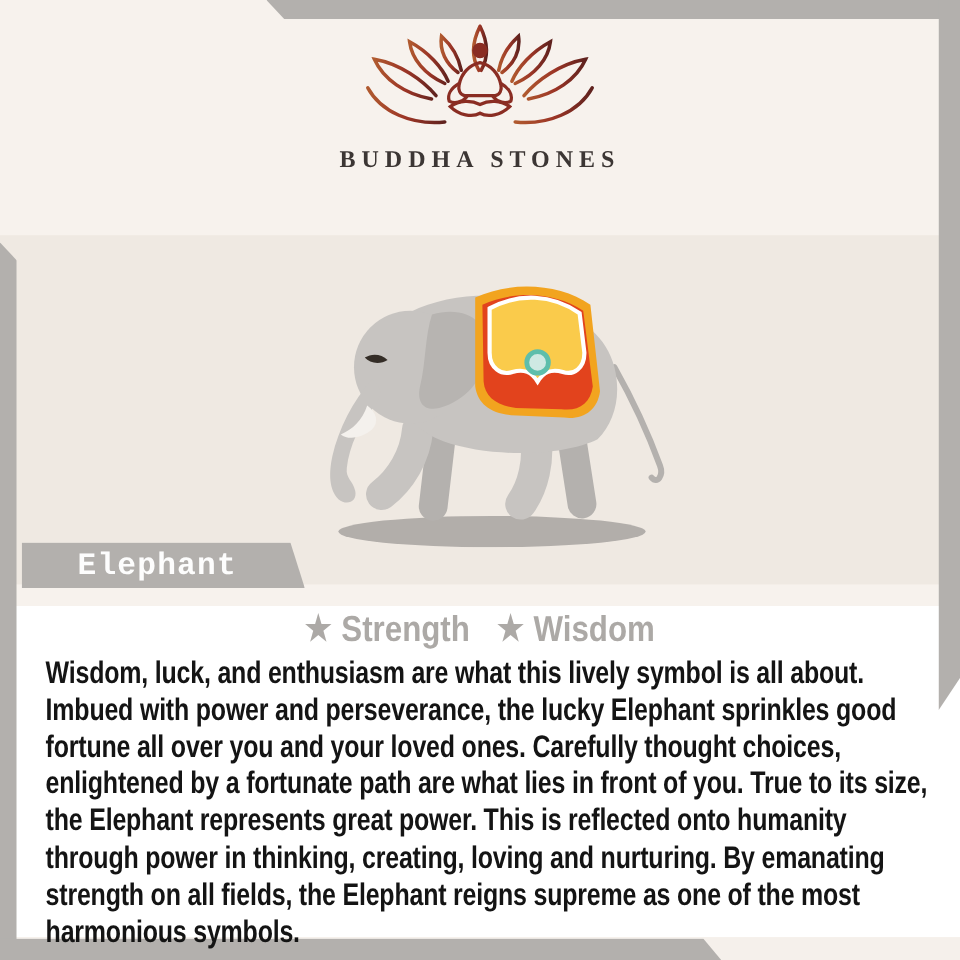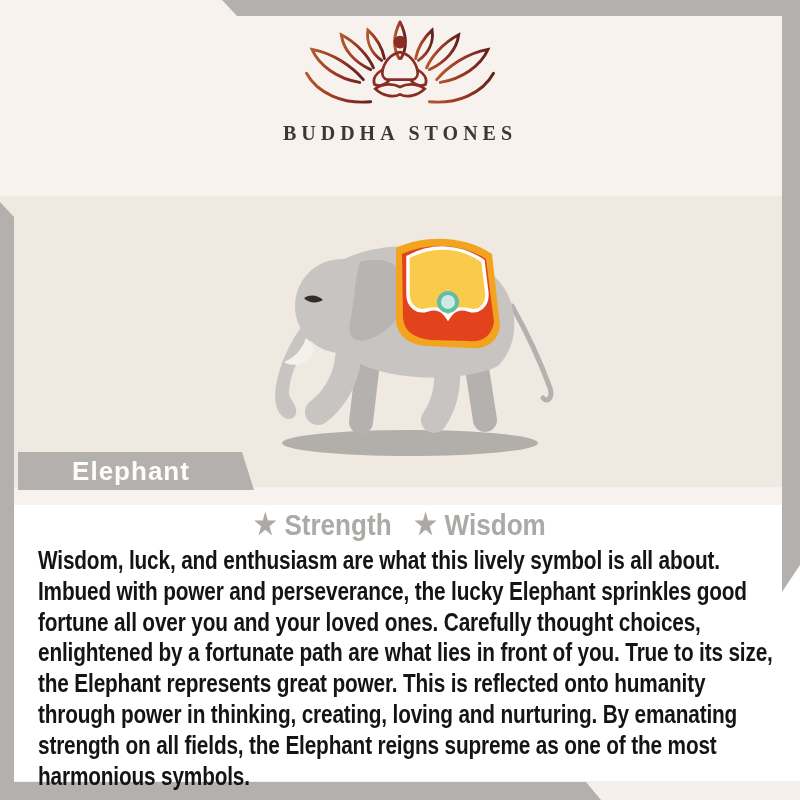--- a/index.html
+++ b/index.html
@@ -28,21 +28,21 @@
               font-family:"Liberation Serif",serif;font-weight:bold;font-size:20px;
               letter-spacing:5px;color:var(--brand-dark,#3c3634);}
 
   
   .elephant{position:absolute;left:250px;top:210px;width:320px;height:246px;}
 
   
   .subject-banner{position:absolute;left:18px;top:452px;width:236px;height:38px;
                   background:var(--ribbon-gray,#b3b0ad);
                   clip-path:polygon(0 0,224px 0,236px 100%,0 100%);
-                  display:flex;align-items:center;justify-content:center;}
+                  display:flex;align-items:center;justify-content:center;font-family:Liberation Mono, monospace;}
   .subject-label{color:var(--banner-text,#fdfdfd);font-size:26px;font-weight:bold;
                  letter-spacing:1px;padding-right:10px;}
 
   
   .props{position:absolute;left:0;top:504px;width:800px;height:42px;
          display:flex;align-items:center;justify-content:center;}
   .props-inner{display:inline-flex;gap:26px;color:var(--star-gray,#aca9a6);
                font-weight:bold;font-size:30px;white-space:nowrap;transform-origin:center center;}
   .prop{display:flex;align-items:center;gap:9px;}
   .star{font-size:29px;line-height:1;position:relative;top:-1px;}

